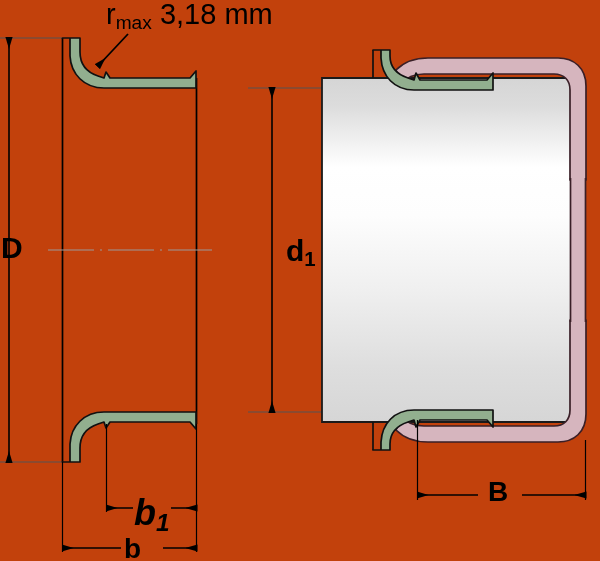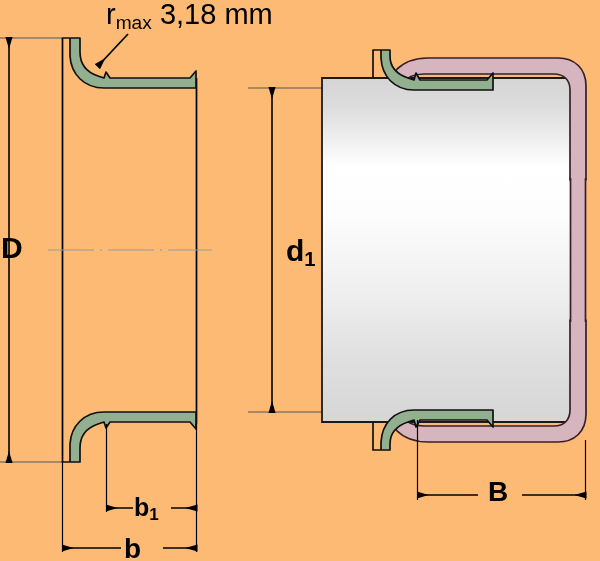--- a/index.html
+++ b/index.html
@@ -7,21 +7,21 @@
     padding: 0;
     background: #ffffff;
   }
   body {
     font-family: "Liberation Sans", sans-serif;
   }
   #stage {
     position: relative;
     width: 600px;
     height: 561px;
-    background: #fdba74;
+    background: #c2410c;
     overflow: hidden;
   }
   #drawing {
     position: absolute;
     left: 0;
     top: 0;
     width: 600px;
     height: 561px;
   }
   .lbl {
@@ -55,21 +55,22 @@
   }
   #label-d1 {
     left: 255px;
     top: 236px;
     font-size: 30px;
     margin-left: 31px;
   }
   #label-b1 {
     left: 134px;
     top: 495px;
-    font-size: 25px;
+    font-size: 36px;
+    font-style: italic;
   }
   #label-b {
     left: 124px;
     top: 535px;
     font-size: 28px;
   }
   #label-B {
     left: 488px;
     top: 478px;
     font-size: 28px;

